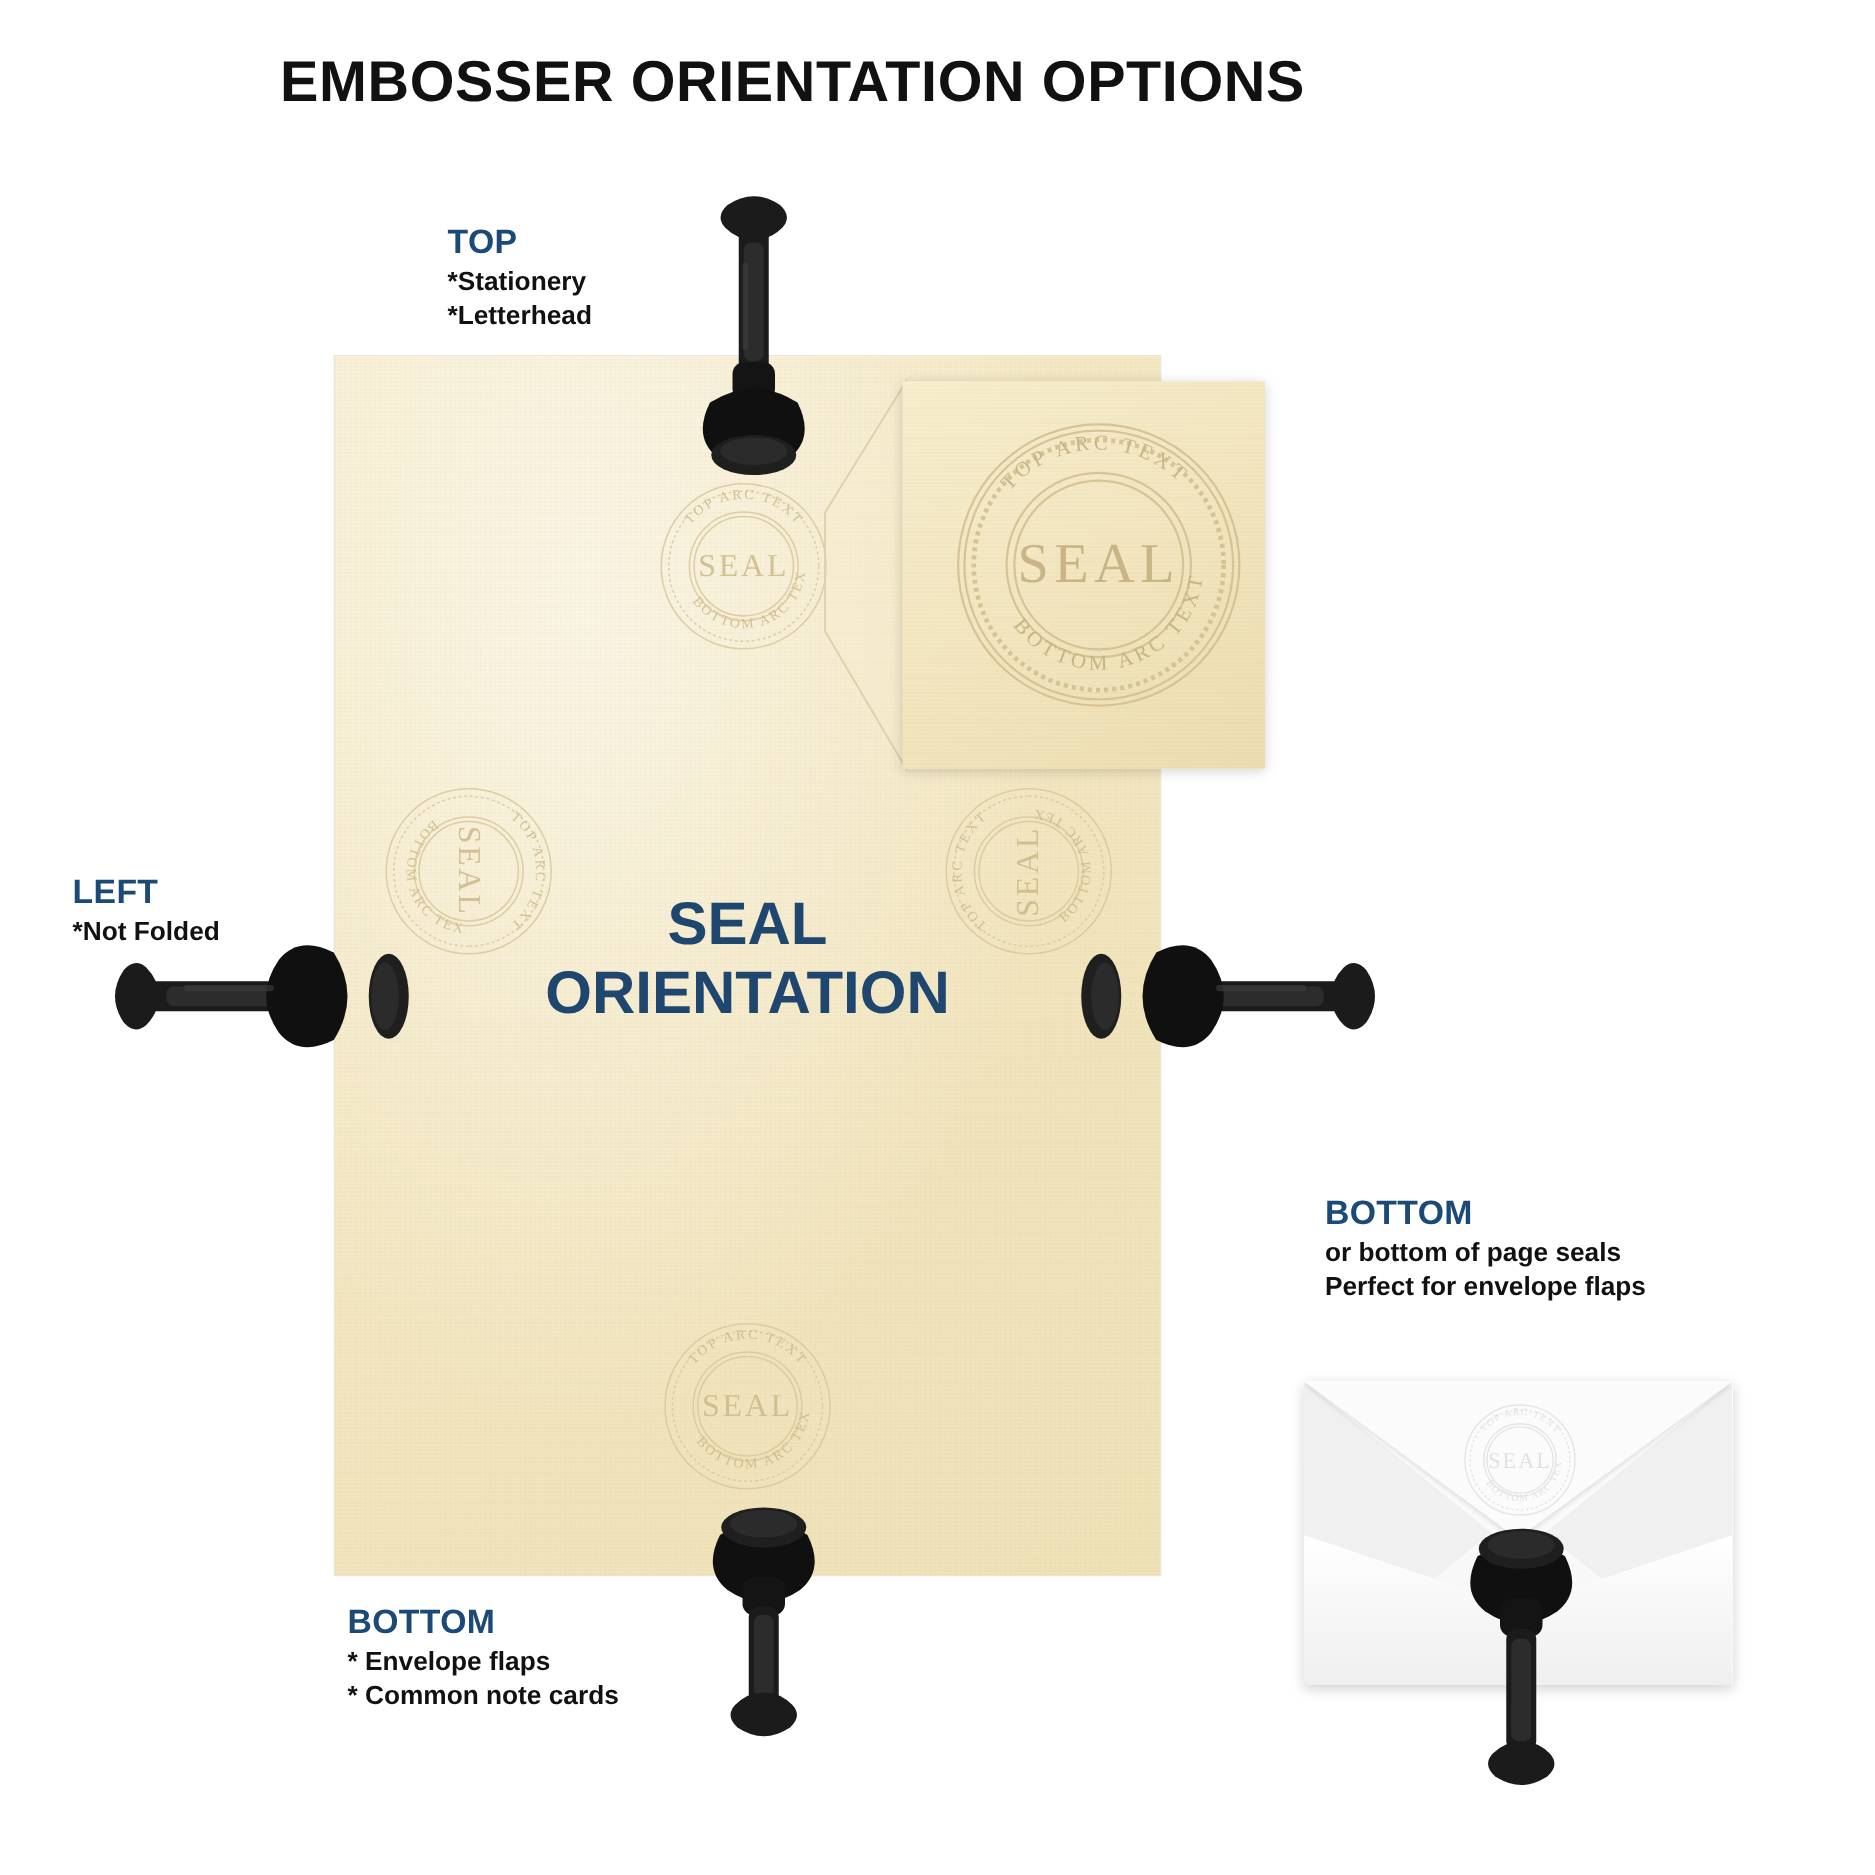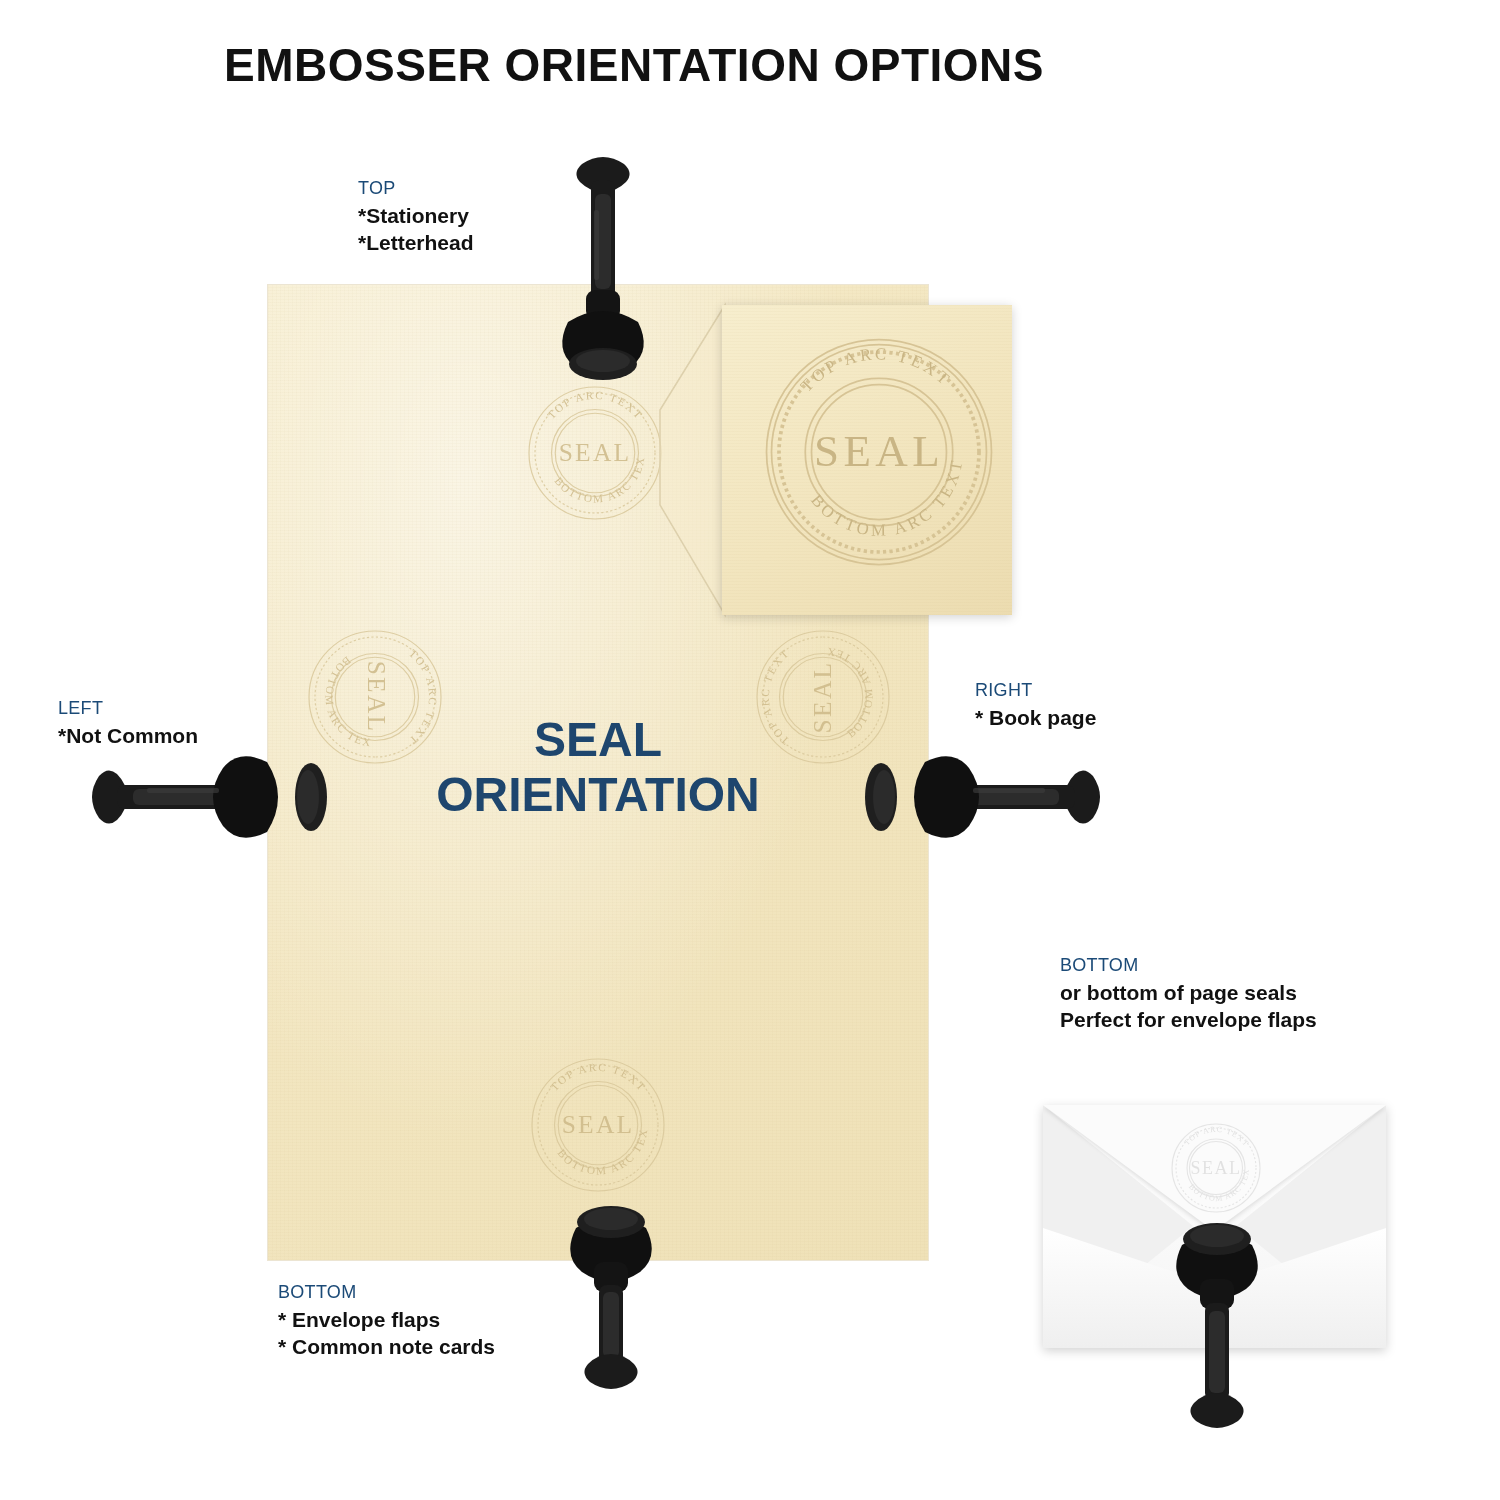--- a/index.html
+++ b/index.html
@@ -59,21 +59,21 @@
   }
   .zoom-box:after{
     content:"";position:absolute;inset:0;
     background-image:repeating-linear-gradient(0deg, rgba(190,165,110,0.05) 0 1px, rgba(0,0,0,0) 1px 3px);
   }
   .zoom-lines{position:absolute;left:600px;top:290px;width:430px;height:340px;}
 
   
   .callout{position:absolute;}
   .callout .hd{
-    color:#1b4a77;font-weight:normal;font-size:18px;letter-spacing:.3px;
+    color:#1b4a77;font-weight:bold;font-size:27px;letter-spacing:.3px;
     margin:0 0 4px 0;
   }
   .callout .ln{
     color:#111111;font-weight:bold;font-size:21px;line-height:1.28;
     white-space:nowrap;
   }
 
   #callout-top{left:358px;top:178px;}
   #callout-left{left:58px;top:698px;}
   #callout-right{left:975px;top:680px;}
@@ -304,27 +304,23 @@
   </div>
 
   <div class="callout" id="callout-top">
     <div class="hd">TOP</div>
     <div class="ln">*Stationery</div>
     <div class="ln">*Letterhead</div>
   </div>
 
   <div class="callout" id="callout-left">
     <div class="hd">LEFT</div>
-    <div class="ln">*Not Common</div>
-  </div>
-
-  <div class="callout" id="callout-right">
-    <div class="hd">RIGHT</div>
-    <div class="ln">* Book page</div>
-  </div>
+    <div class="ln">*Not Folded</div>
+  </div>
+
 
   <div class="callout" id="callout-bottom-page">
     <div class="hd">BOTTOM</div>
     <div class="ln">* Envelope flaps</div>
     <div class="ln">* Common note cards</div>
   </div>
 
   <div class="callout" id="callout-bottom-env">
     <div class="hd">BOTTOM</div>
     <div class="ln">or bottom of page seals</div>

